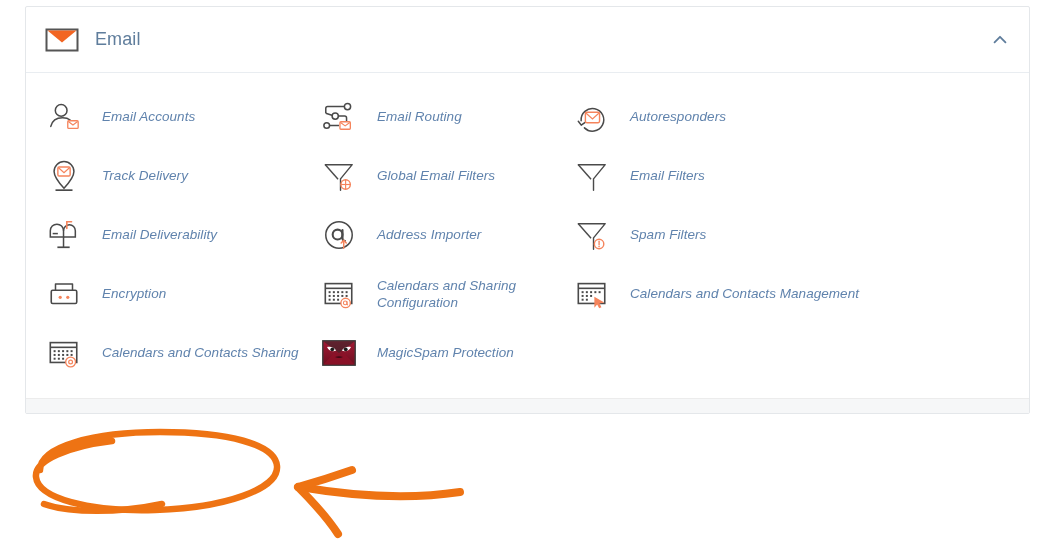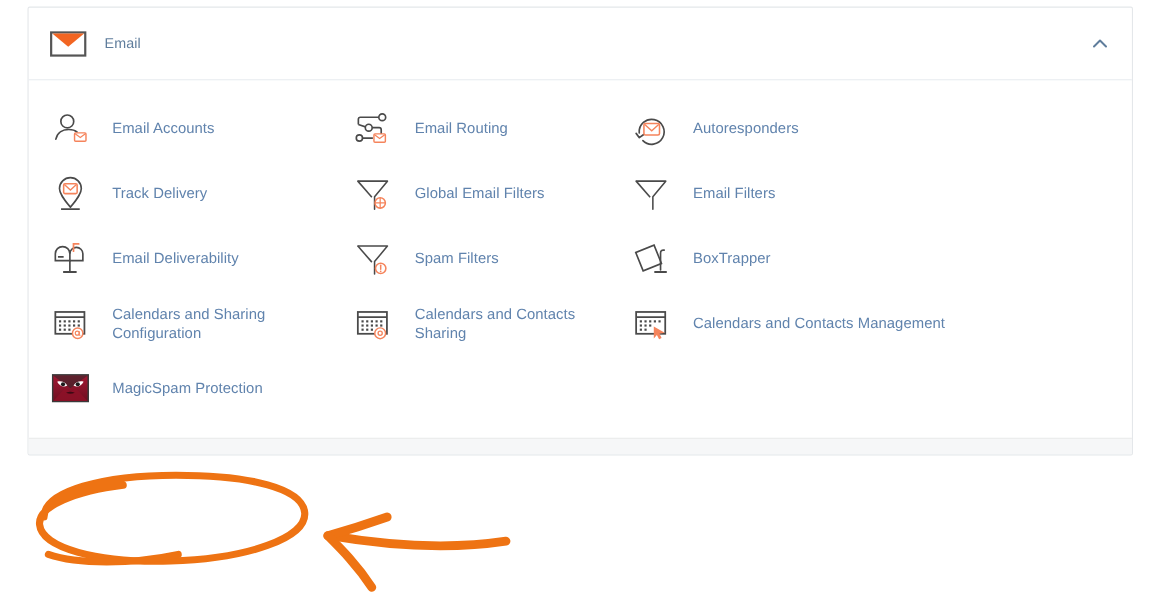--- a/index.html
+++ b/index.html
@@ -39,21 +39,21 @@
     box-sizing: border-box;
   }
   .card-header .hdr-icon {
     width: 38px;
     height: 30px;
     flex: 0 0 38px;
     display: block;
   }
   .card-header .hdr-title {
     margin-left: 14px;
-    font-size: 13px;
+    font-size: 18px;
     color: #5f7d9c;
     letter-spacing: .1px;
   }
   .collapse-chevron {
     position: absolute;
     right: 18px;
     top: 50%;
     transform: translateY(-50%);
     width: 22px;
     height: 22px;
@@ -72,20 +72,21 @@
     row-gap: 0;
   }
   .item {
     display: flex;
     align-items: center;
     min-height: 59px;
     padding-left: 20px;
     box-sizing: border-box;
     text-decoration: none;
     cursor: pointer;
+    font-style: italic;
   }
   .item .ic {
     flex: 0 0 36px;
     width: 36px;
     height: 36px;
     display: flex;
     align-items: center;
     justify-content: center;
   }
   .item .lbl {
@@ -230,45 +231,58 @@
               <path d="M17.5 20 L30 20 L30 13.5 A6.2 6.2 0 0 0 17.5 13.5" fill="none" stroke="#4a4a4a" stroke-width="1.6"></path>
               <line x1="6" y1="16.5" x2="11.5" y2="16.5" stroke="#4a4a4a" stroke-width="1.6"></line>
               <line x1="17.5" y1="20" x2="17.5" y2="31" stroke="#4a4a4a" stroke-width="1.6"></line>
               <line x1="11" y1="31" x2="24" y2="31" stroke="#4a4a4a" stroke-width="1.8"></line>
               <path d="M21 11 L21 4 L26 4" fill="none" stroke="#f5845c" stroke-width="1.7" stroke-linecap="round"></path>
             </svg>
           </span>
           <span class="lbl">Email Deliverability</span>
         </a>
 
+        <a class="item">
+          <span class="ic">
+            <svg viewBox="0 0 36 36" width="34" height="34">
+              <circle cx="18" cy="18" r="14" fill="none" stroke="#4a4a4a" stroke-width="1.6"></circle>
+              <circle cx="16.5" cy="17.5" r="5.2" fill="none" stroke="#4a4a4a" stroke-width="2.2"></circle>
+              <path d="M21.7 12.8 L21.7 21.5 Q21.7 24.3 24.4 24.3" fill="none" stroke="#4a4a4a" stroke-width="2.2" stroke-linecap="round"></path>
+              <line x1="23" y1="32" x2="23" y2="24" stroke="#f5845c" stroke-width="1.6" stroke-linecap="round"></line>
+              <polyline points="20.3,26.5 23,23.6 25.7,26.5" fill="none" stroke="#f5845c" stroke-width="1.6" stroke-linecap="round" stroke-linejoin="round"></polyline>
+            </svg>
+          </span>
+          <span class="lbl">Address Importer</span>
+        </a>
 
         <a class="item">
           <span class="ic">
             <svg viewBox="0 0 36 36" width="34" height="34">
               <path d="M3.5 6 L32 6 L19.6 21 L19.6 33" fill="none" stroke="#4a4a4a" stroke-width="1.5" stroke-linejoin="round" stroke-linecap="round"></path>
               <path d="M3.5 6 L17 21.5" fill="none" stroke="#4a4a4a" stroke-width="1.5"></path>
               <circle cx="25.5" cy="27.5" r="5" fill="#fff" stroke="#f5845c" stroke-width="1.5"></circle>
               <line x1="25.5" y1="24.5" x2="25.5" y2="28.3" stroke="#f5845c" stroke-width="1.4" stroke-linecap="round"></line>
               <circle cx="25.5" cy="30.3" r="0.85" fill="#f5845c"></circle>
             </svg>
           </span>
           <span class="lbl">Spam Filters</span>
         </a>
 
-
-        <a class="item">
-          <span class="ic">
-            <svg viewBox="0 0 36 36" width="34" height="34">
-              <rect x="6" y="8" width="19" height="19" transform="rotate(-22 15.5 17.5)" fill="none" stroke="#4a4a4a" stroke-width="1.6"></rect>
-              <path d="M27 29 L27 13 Q27 9.5 30.5 10" fill="none" stroke="#4a4a4a" stroke-width="1.6" stroke-linecap="round"></path>
-              <line x1="21" y1="31" x2="33" y2="31" stroke="#4a4a4a" stroke-width="1.8"></line>
-            </svg>
-          </span>
-          <span class="lbl">BoxTrapper</span>
-        </a>
+        <a class="item">
+          <span class="ic">
+            <svg viewBox="0 0 36 36" width="34" height="34">
+              <path d="M9 14 L9 7.5 L27 7.5 L27 14" fill="none" stroke="#4a4a4a" stroke-width="1.6" stroke-linejoin="round"></path>
+              <rect x="4.5" y="14" width="27" height="14" rx="1.5" fill="none" stroke="#4a4a4a" stroke-width="1.7"></rect>
+              <circle cx="14" cy="21.5" r="1.7" fill="#f5845c"></circle>
+              <circle cx="22" cy="21.5" r="1.7" fill="#f5845c"></circle>
+            </svg>
+          </span>
+          <span class="lbl">Encryption</span>
+        </a>
+
 
         <a class="item">
           <span class="ic">
             <svg viewBox="0 0 36 36" width="34" height="34">
               <rect x="3.5" y="7" width="28" height="21" fill="none" stroke="#4a4a4a" stroke-width="1.7"></rect>
               <line x1="3.5" y1="12" x2="31.5" y2="12" stroke="#4a4a4a" stroke-width="1.7"></line>
               <g fill="#4a4a4a">
                 <rect x="7" y="15" width="2.1" height="2.1"></rect>
                   <rect x="11.5" y="15" width="2.1" height="2.1"></rect>
                 <rect x="16" y="15" width="2.1" height="2.1"></rect>
@@ -298,54 +312,54 @@
               <line x1="3.5" y1="12" x2="31.5" y2="12" stroke="#4a4a4a" stroke-width="1.7"></line>
               <g fill="#4a4a4a">
                 <rect x="7" y="15" width="2.1" height="2.1"></rect>
                   <rect x="11.5" y="15" width="2.1" height="2.1"></rect>
                 <rect x="16" y="15" width="2.1" height="2.1"></rect>
                   <rect x="20.5" y="15" width="2.1" height="2.1"></rect>
                 <rect x="25" y="15" width="2.1" height="2.1"></rect>
                 <rect x="7" y="19" width="2.1" height="2.1"></rect>
                   <rect x="11.5" y="19" width="2.1" height="2.1"></rect>
                 <rect x="16" y="19" width="2.1" height="2.1"></rect>
-                  <rect x="20.5" y="19" width="2.1" height="2.1"></rect>
-                <rect x="25" y="19" width="2.1" height="2.1"></rect>
                 <rect x="7" y="23" width="2.1" height="2.1"></rect>
                   <rect x="11.5" y="23" width="2.1" height="2.1"></rect>
-                <rect x="16" y="23" width="2.1" height="2.1"></rect>
               </g>
-              <circle cx="25" cy="27.5" r="5.2" fill="#fff" stroke="#f5845c" stroke-width="1.4"></circle>
-              <circle cx="25" cy="27.5" r="2" fill="none" stroke="#f5845c" stroke-width="1.3"></circle>
-            </svg>
-          </span>
-          <span class="lbl wide">Calendars and Contacts Sharing</span>
+              <path d="M20.5 21 L31 27 L26 28 L28 32 L25.6 33.2 L23.5 29.2 L20.5 32.5 Z" fill="#f5845c"></path>
+            </svg>
+          </span>
+          <span class="lbl wide">Calendars and Contacts Management</span>
         </a>
 
         <a class="item">
           <span class="ic">
             <svg viewBox="0 0 36 36" width="34" height="34">
               <rect x="3.5" y="7" width="28" height="21" fill="none" stroke="#4a4a4a" stroke-width="1.7"></rect>
               <line x1="3.5" y1="12" x2="31.5" y2="12" stroke="#4a4a4a" stroke-width="1.7"></line>
               <g fill="#4a4a4a">
                 <rect x="7" y="15" width="2.1" height="2.1"></rect>
                   <rect x="11.5" y="15" width="2.1" height="2.1"></rect>
                 <rect x="16" y="15" width="2.1" height="2.1"></rect>
                   <rect x="20.5" y="15" width="2.1" height="2.1"></rect>
                 <rect x="25" y="15" width="2.1" height="2.1"></rect>
                 <rect x="7" y="19" width="2.1" height="2.1"></rect>
                   <rect x="11.5" y="19" width="2.1" height="2.1"></rect>
                 <rect x="16" y="19" width="2.1" height="2.1"></rect>
+                  <rect x="20.5" y="19" width="2.1" height="2.1"></rect>
+                <rect x="25" y="19" width="2.1" height="2.1"></rect>
                 <rect x="7" y="23" width="2.1" height="2.1"></rect>
                   <rect x="11.5" y="23" width="2.1" height="2.1"></rect>
+                <rect x="16" y="23" width="2.1" height="2.1"></rect>
               </g>
-              <path d="M20.5 21 L31 27 L26 28 L28 32 L25.6 33.2 L23.5 29.2 L20.5 32.5 Z" fill="#f5845c"></path>
-            </svg>
-          </span>
-          <span class="lbl wide">Calendars and Contacts Management</span>
+              <circle cx="25" cy="27.5" r="5.2" fill="#fff" stroke="#f5845c" stroke-width="1.4"></circle>
+              <circle cx="25" cy="27.5" r="2" fill="none" stroke="#f5845c" stroke-width="1.3"></circle>
+            </svg>
+          </span>
+          <span class="lbl wide">Calendars and Contacts Sharing</span>
         </a>
 
 
         <a class="item">
           <span class="ic">
             <svg class="ms-icon" viewBox="0 0 34 26" width="34" height="26">
               <defs>
                 <linearGradient id="msg" x1="0" y1="0" x2="0" y2="1">
                   <stop offset="0" stop-color="#a31934"></stop>
                   <stop offset="1" stop-color="#6c0f20"></stop>

